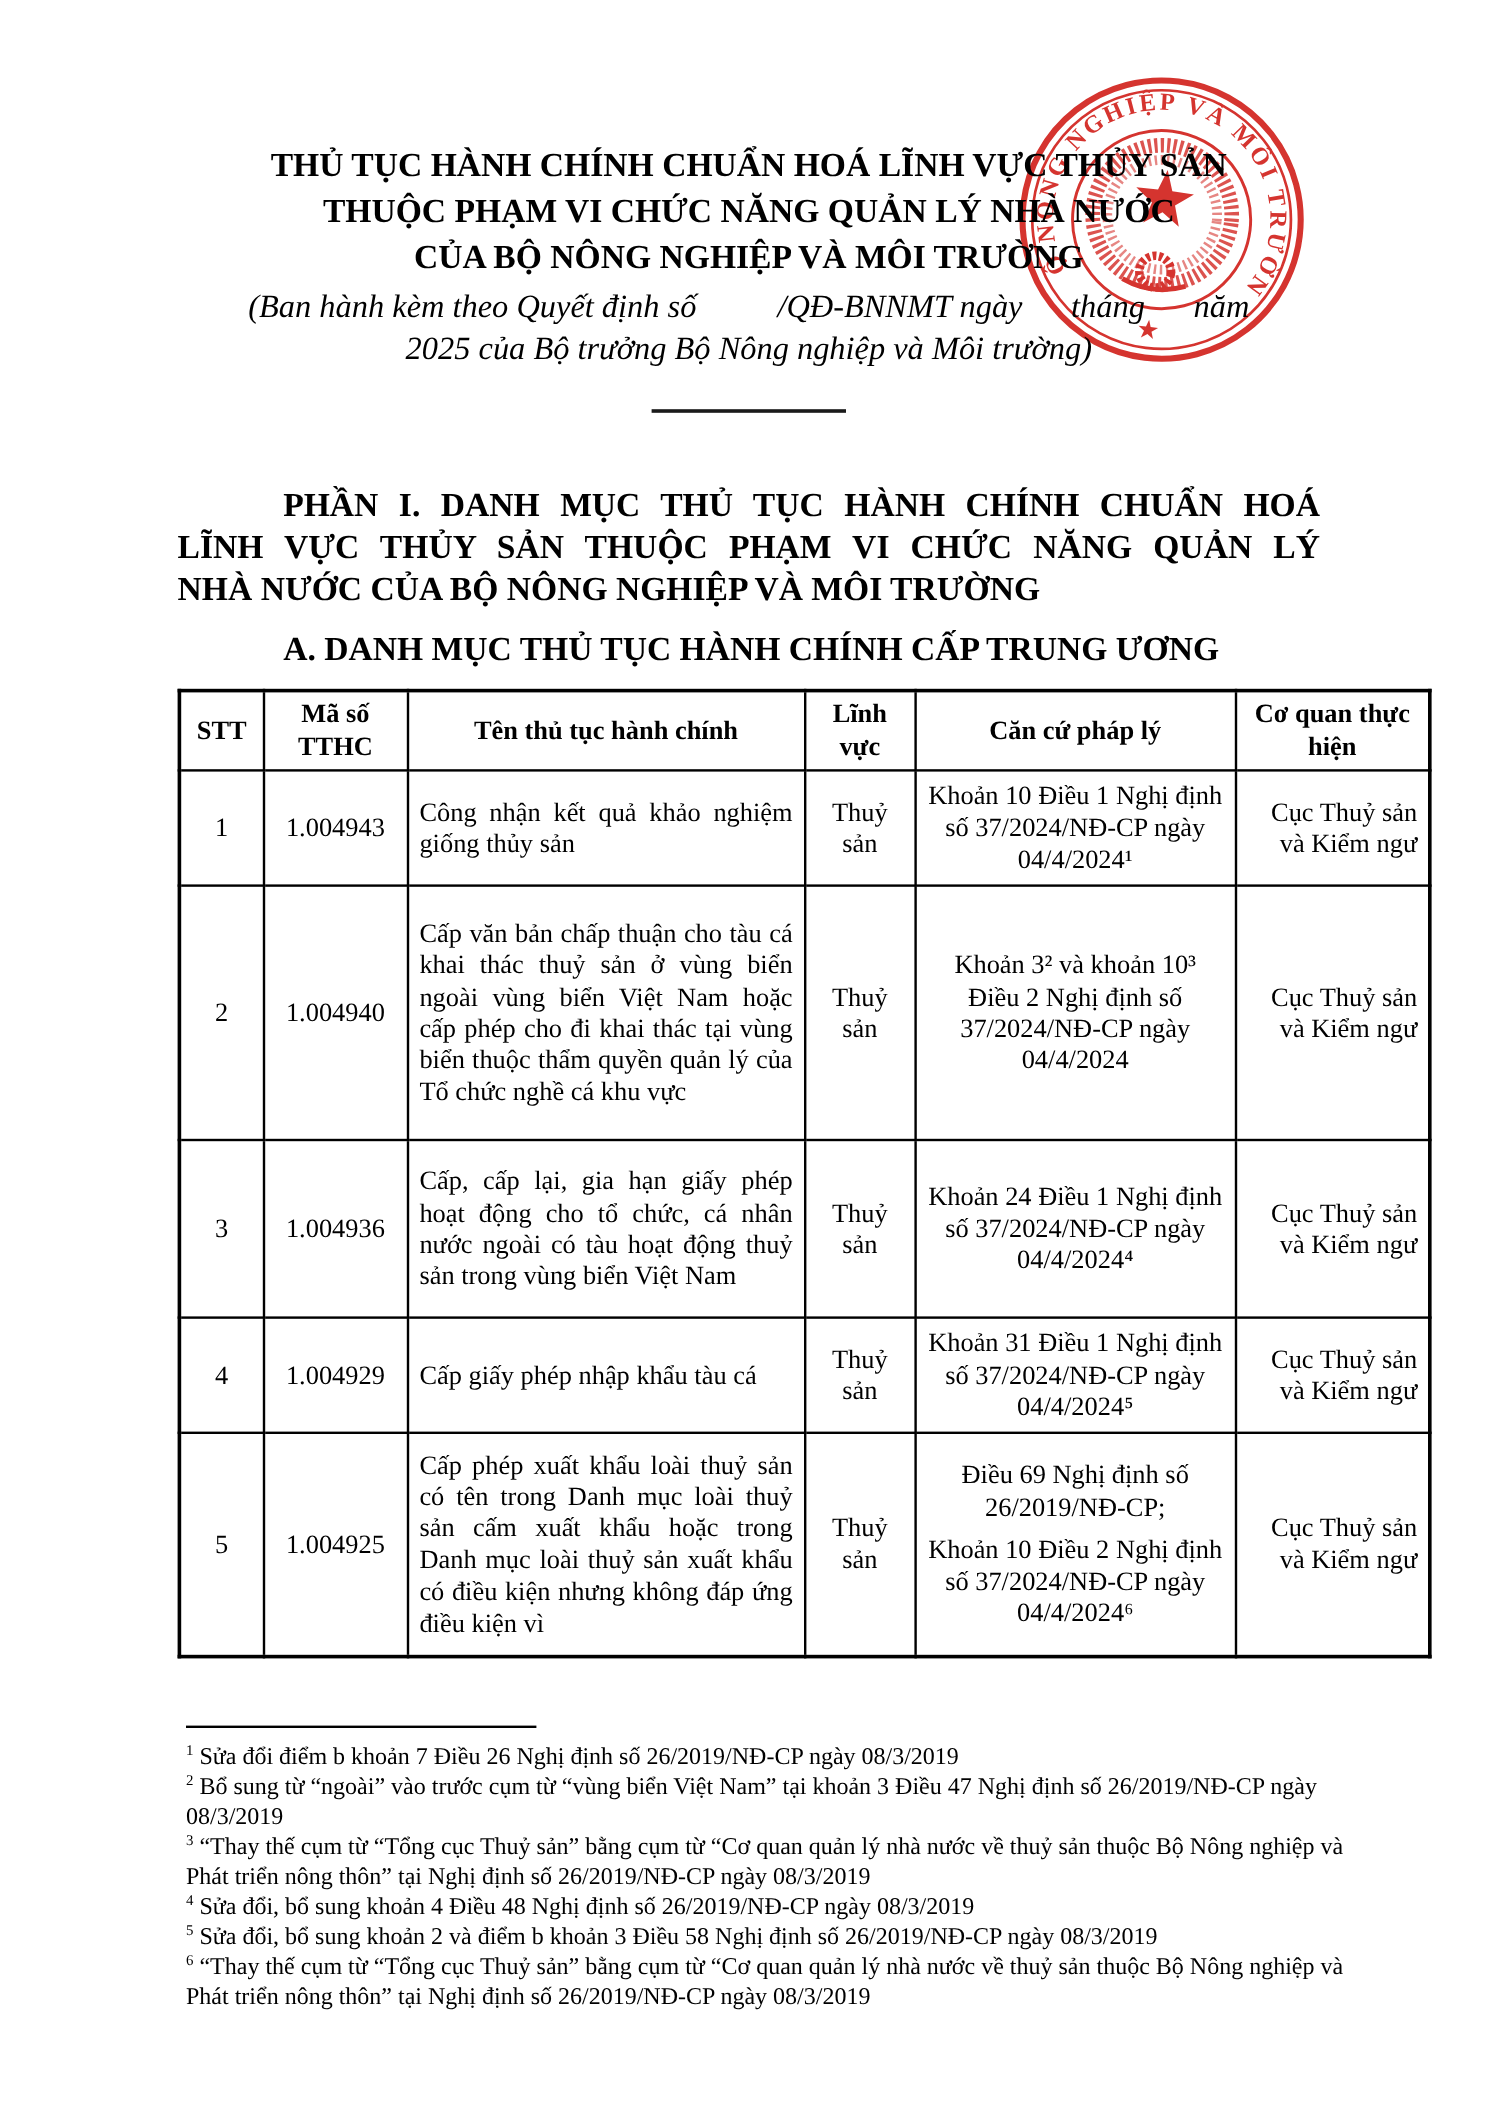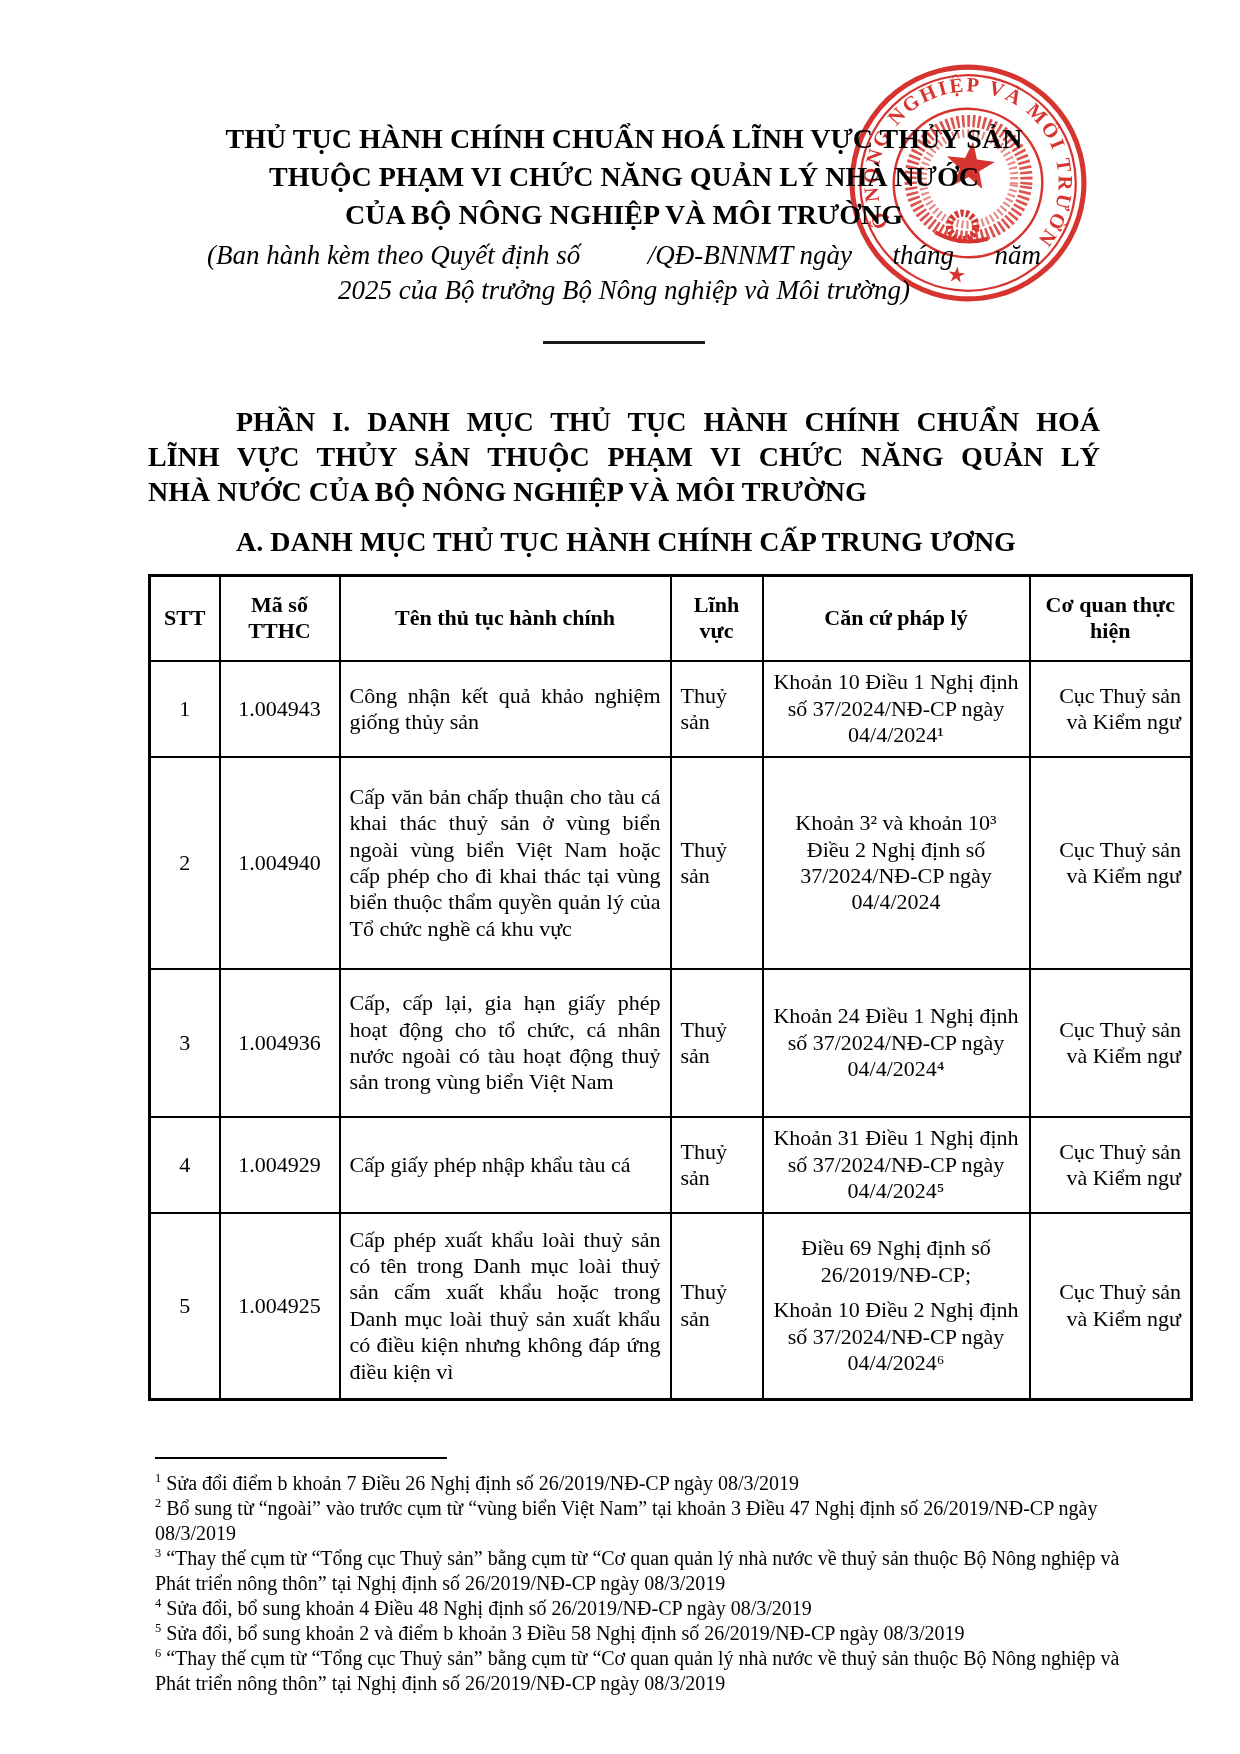--- a/index.html
+++ b/index.html
@@ -58,31 +58,31 @@
     border-collapse: collapse;
     border: 3px solid #000;
     font-size: 22px; line-height: 1.2;
   }
   .doc-table th, .doc-table td {
     border: 2px solid #000;
     vertical-align: middle;
     padding: 4px 9px;
     overflow: hidden;
   }
-  .doc-table thead tr { height: 86px; }
+  .doc-table thead tr { height: 67px; }
   .doc-table th { font-weight: bold; text-align: center; padding: 4px 4px; }
   tbody tr:nth-child(1) { height: 96px; }
   tbody tr:nth-child(2) { height: 212px; }
   tbody tr:nth-child(3) { height: 148px; }
   tbody tr:nth-child(4) { height: 96px; }
   tbody tr:nth-child(5) { height: 186px; }
   td.c-stt   { text-align: center; }
   td.c-code  { text-align: center; }
   td.c-name  { text-align: justify; }
-  td.c-field { }
+  td.c-field { text-align: center; }
   td.c-legal { text-align: center; }
   td.c-agency{ text-align: right; }
   .legal-par + .legal-par { margin-top: 9px; }
 
   
   .footnote-sep {
     margin: 56px 0 0 155px;
     width: 292px; height: 2px; background: #000;
   }
   .footnotes {

